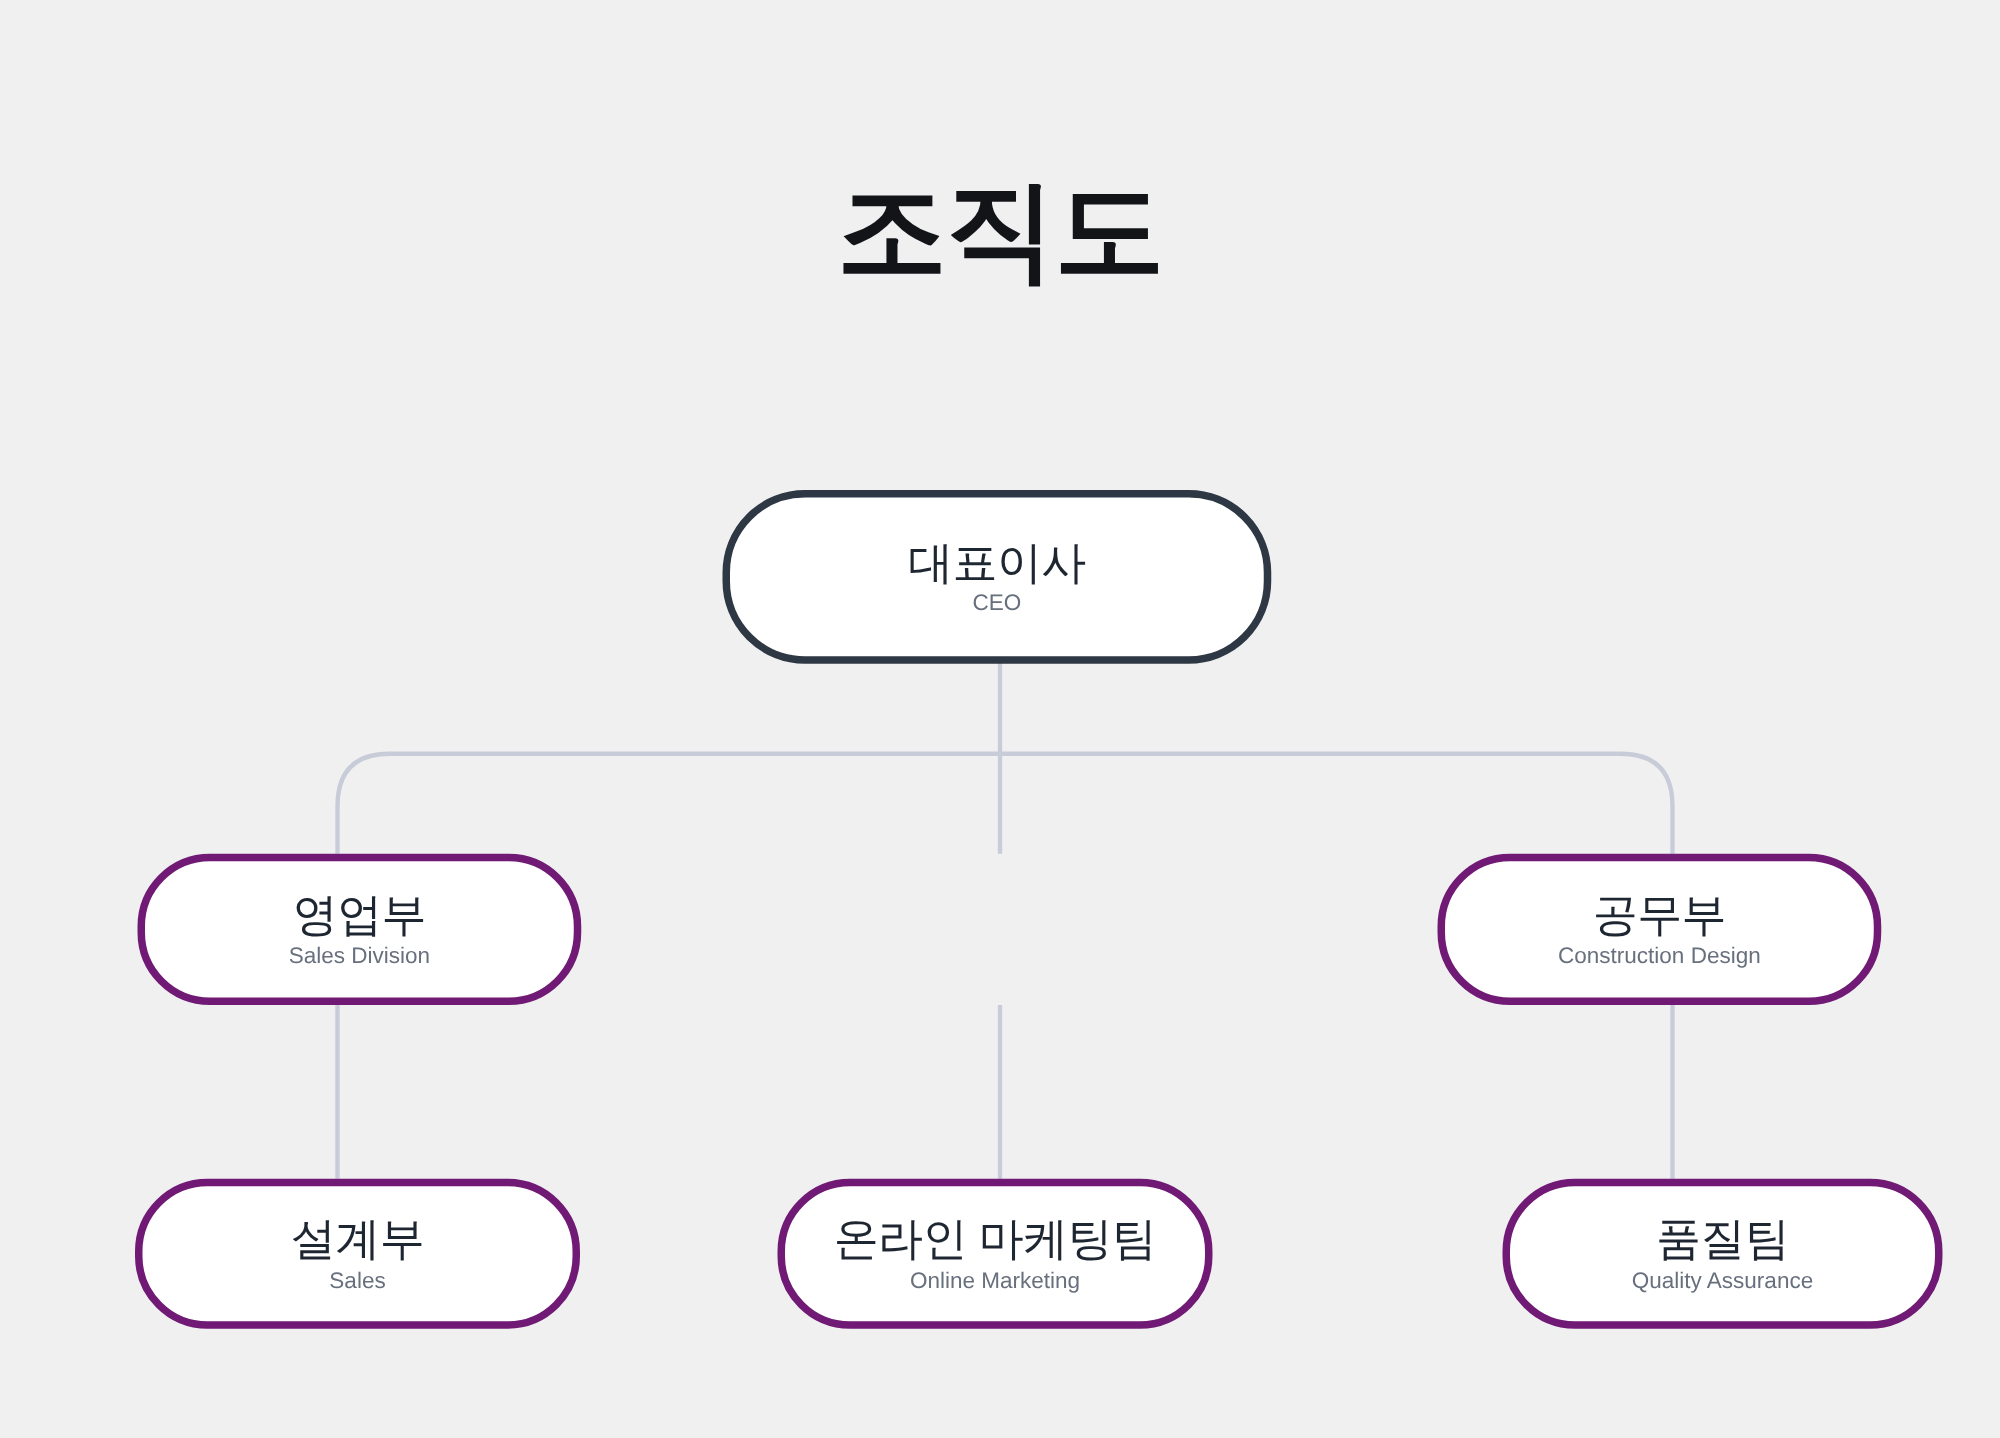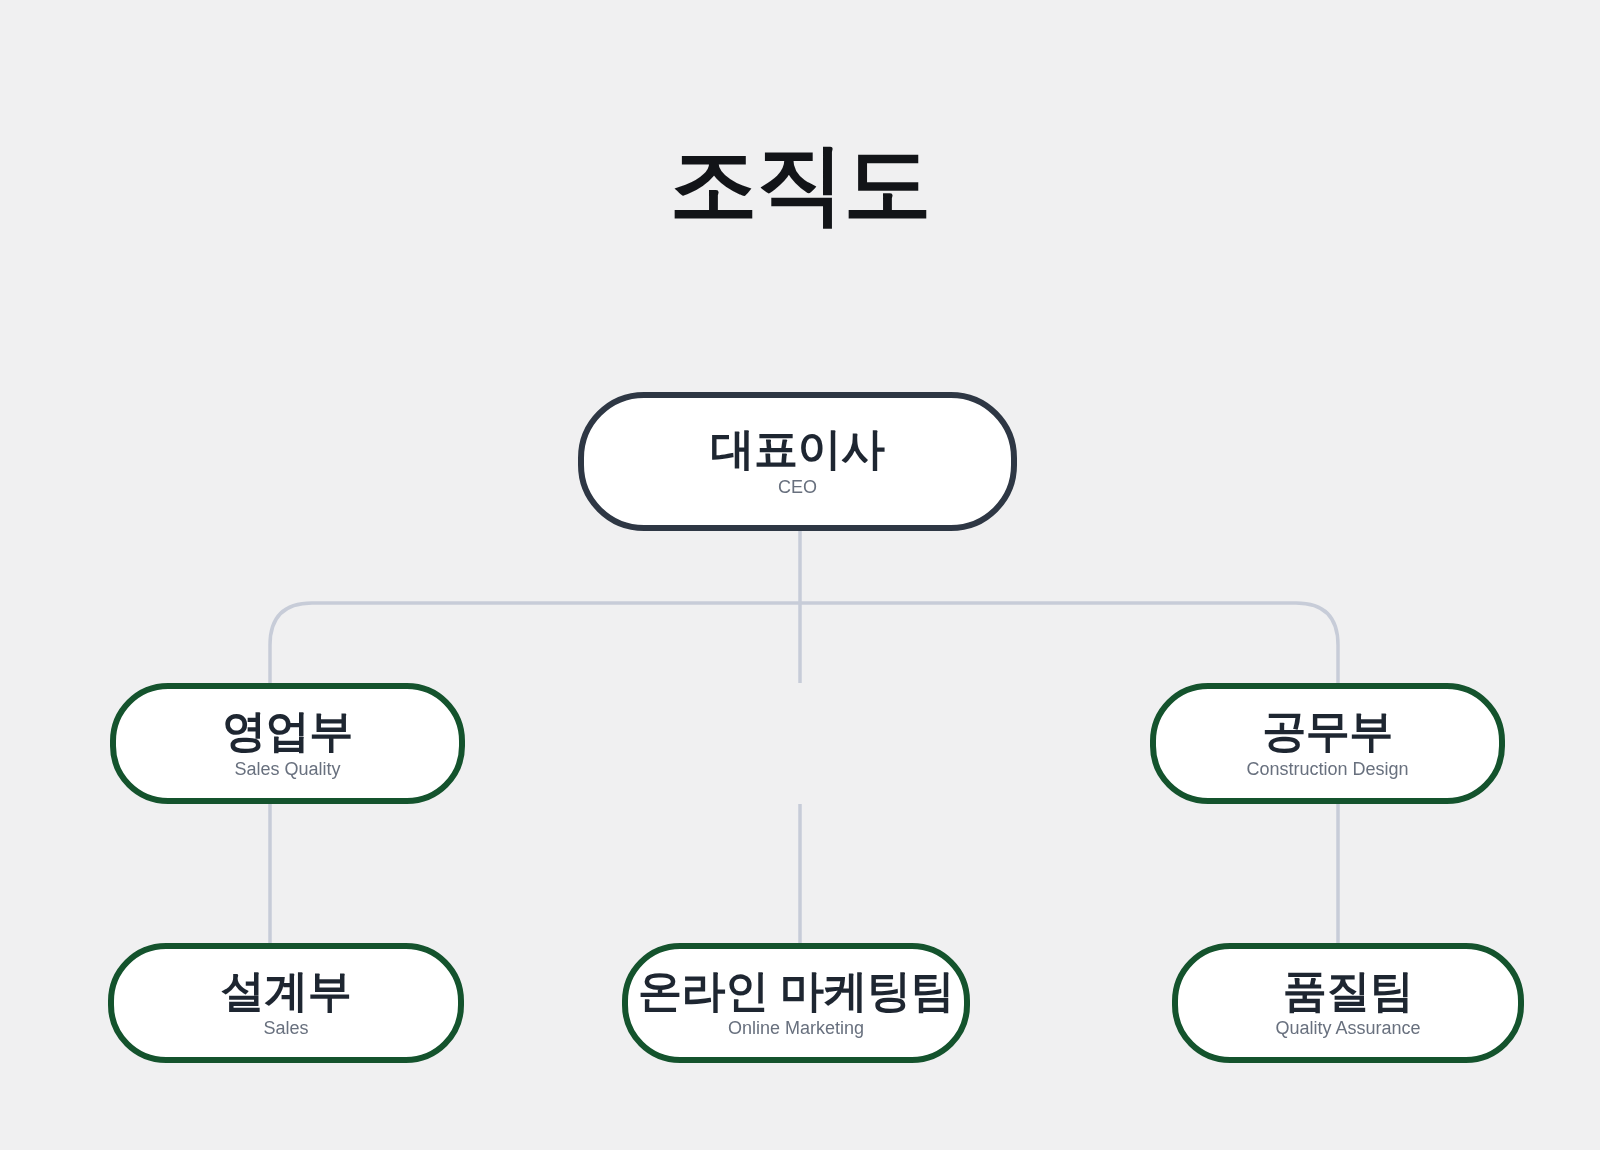--- a/index.html
+++ b/index.html
@@ -53,22 +53,22 @@
     display: flex;
     flex-direction: column;
     align-items: center;
     justify-content: center;
     gap: 4px;
     z-index: 1;
     text-align: center;
   }
 
   .node .label {
-    font-size: 44px;
-    font-weight: 700;
+    font-size: 36px;
+    font-weight: 400;
     color: #1e2631;
     line-height: 1.1;
     letter-spacing: -0.5px;
   }
 
   .node .sublabel {
     font-size: 18px;
     font-weight: 400;
     color: #68707e;
     line-height: 1.1;
@@ -77,33 +77,33 @@
   .node.ceo {
     left: 578px;
     top: 392px;
     width: 439px;
     height: 139px;
     border: 6px solid #2e3744;
     border-radius: 66px;
   }
 
   .node.dept, .node.team {
-    border: 6px solid #14532d;
+    border: 6px solid #701a75;
   }
 
   .node.dept { top: 683px; height: 121px; border-radius: 58px; }
   .node.team { top: 943px; height: 120px; border-radius: 58px; }
 
   .node.dept-0 { left: 110px;  width: 355px; }
   .node.dept-1 { left: 612px;  width: 353px; }
   .node.dept-2 { left: 1150px; width: 355px; }
 
   .node.team-0 { left: 108px;   width: 356px; }
   .node.team-1 { left: 622px;  width: 348px; }
-  .node.team-2 { left: 1172px; width: 352px; }
+  .node.team-2 { left: 1202px; width: 352px; }
 </style>
 </head>
 <body>
 
 <div class="canvas">
 
   <div class="page-title">조직도</div>
 
   <svg class="connectors" viewBox="0 0 1600 1150" xmlns="http://www.w3.org/2000/svg" aria-hidden="true">
 
@@ -116,21 +116,21 @@
     <path d="M 1338 804 L 1338 943"></path>
   </svg>
 
   <div class="node ceo">
     <div class="label">대표이사</div>
     <div class="sublabel">CEO</div>
   </div>
 
   <div class="node dept dept-0">
     <div class="label">영업부</div>
-    <div class="sublabel">Sales Quality</div>
+    <div class="sublabel">Sales Division</div>
   </div>
 
 
   <div class="node dept dept-2">
     <div class="label">공무부</div>
     <div class="sublabel">Construction Design</div>
   </div>
 
   <div class="node team team-0">
     <div class="label">설계부</div>

